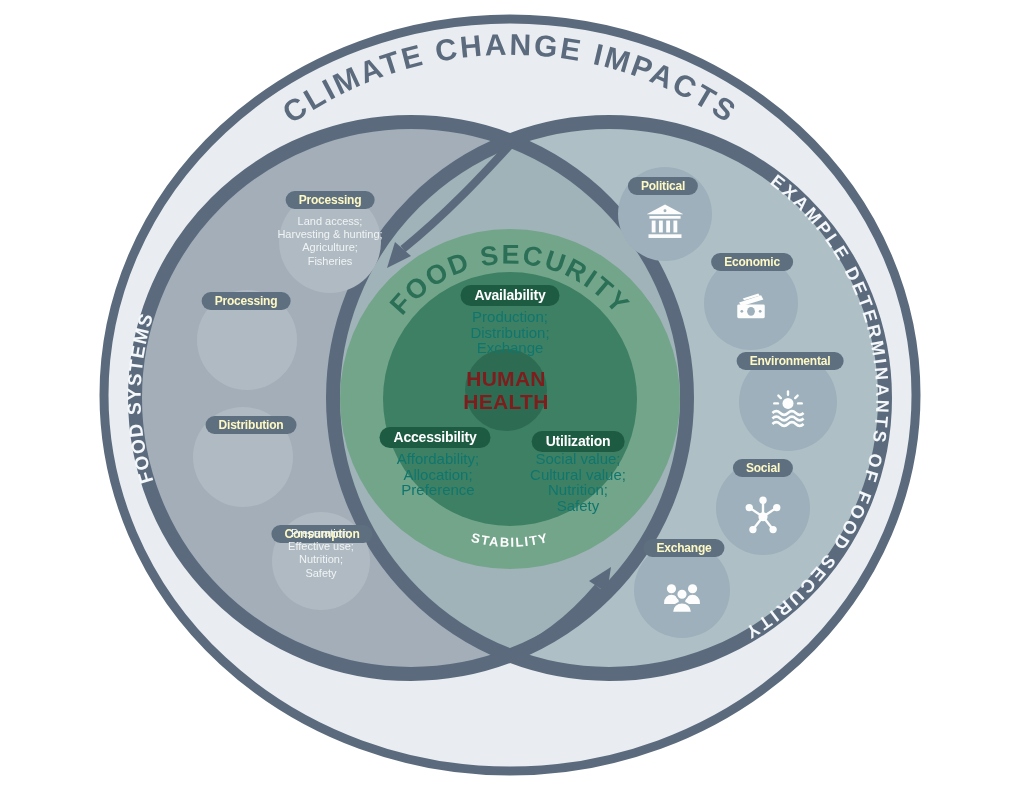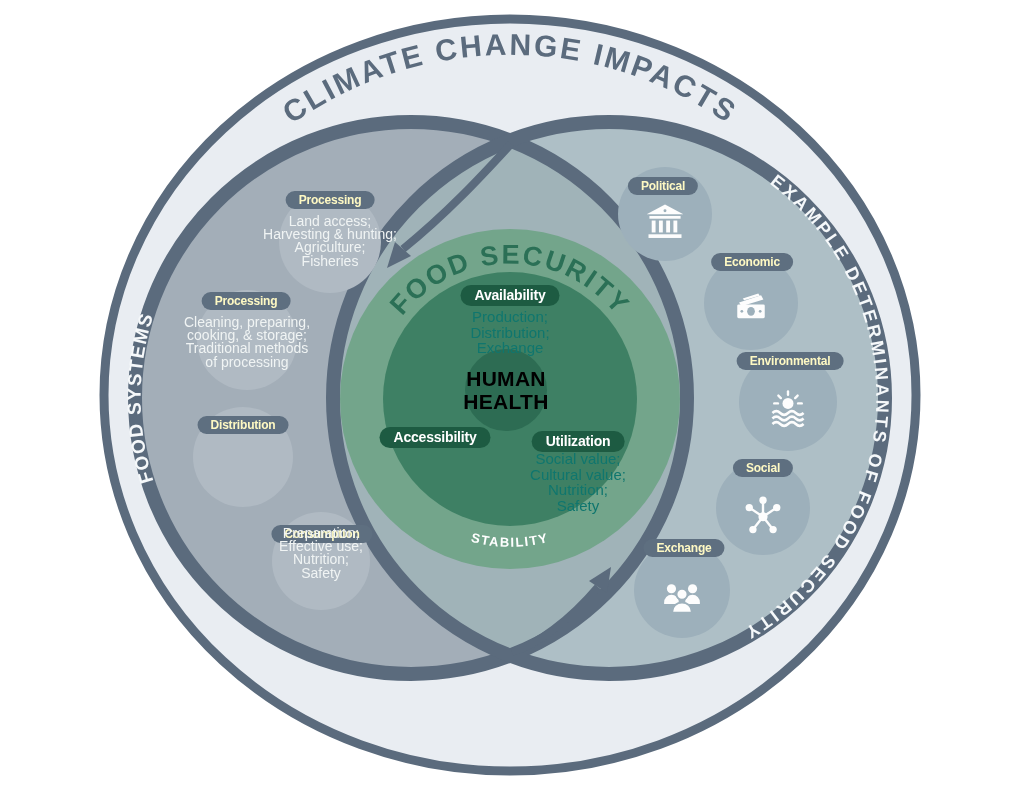--- a/index.html
+++ b/index.html
@@ -11,24 +11,24 @@
   .pill{position:absolute;transform:translateX(-50%);background:#5e6f80;color:#fef9c3;
         font-weight:bold;font-size:12px;line-height:14px;padding:2px 13px;border-radius:11px;
         white-space:nowrap;letter-spacing:-0.2px;}
   .gpill{position:absolute;transform:translateX(-50%);background:#1d5b42;color:#ffffff;
         font-weight:bold;font-size:14px;line-height:15px;padding:3px 14px;border-radius:12px;
         white-space:nowrap;letter-spacing:-0.2px;}
   .bubble{position:absolute;border-radius:50%;}
   .bubble.left-b{background:#b0bac3;}
   .bubble.right-b{background:#9db0bb;}
   .desc{position:absolute;transform:translateX(-50%);text-align:center;color:#f0f4f4;
-        font-size:14px;line-height:13.2px;white-space:pre-line;width:150px;}
+        font-size:11px;line-height:13.2px;white-space:pre-line;width:150px;}
   .gdesc{position:absolute;transform:translateX(-50%);text-align:center;color:#0f766e;
         font-size:15px;line-height:15.5px;white-space:pre-line;width:160px;}
-  .hh{position:absolute;transform:translate(-50%,-50%);color:#000000;font-weight:bold;
+  .hh{position:absolute;transform:translate(-50%,-50%);color:#7f1d1d;font-weight:bold;
         font-size:21px;line-height:23px;text-align:center;white-space:pre-line;letter-spacing:0.3px;}
   .icon{position:absolute;width:44px;height:44px;}
 </style>
 </head>
 <body>
 
 <div id="stage">
 
   <svg class="base" width="1024" height="791" viewBox="0 0 1024 791">
     <defs>
@@ -85,26 +85,22 @@
   <div class="bubble left-b" style="left:193px;top:407px;width:100px;height:100px"></div>
   <div class="bubble left-b" style="left:272px;top:512px;width:98px;height:98px"></div>
 
   <div class="pill" style="left:330px;top:191px">Processing</div>
   <div class="desc" style="left:330px;top:215px">Land access;
 Harvesting &amp; hunting;
 Agriculture;
 Fisheries</div>
 
   <div class="pill" style="left:246px;top:292px">Processing</div>
-  <div class="desc" style="left:247px;top:316px">Cleaning, preparing,
-cooking, &amp; storage;
-Traditional methods
-of processing</div>
-
-  <div class="pill" style="left:243px;top:416px">Distribution</div>
+
+  <div class="pill" style="left:251px;top:416px">Distribution</div>
 
   <div class="pill" style="left:322px;top:525px">Consumption</div>
   <div class="desc" style="left:321px;top:527px">Preparation;
 Effective use;
 Nutrition;
 Safety</div>
 
   <div class="bubble right-b" style="left:618px;top:167px;width:94px;height:94px"></div>
   <div class="bubble right-b" style="left:704px;top:256px;width:94px;height:94px"></div>
   <div class="bubble right-b" style="left:739px;top:353px;width:98px;height:98px"></div>
@@ -186,20 +182,23 @@
       <path d="M13.5,41 v-1.5 a10.5,9.5 0 0 1 21,0 v1.5 z"></path>
     </g>
   </svg>
 
   <div class="gpill" style="left:510px;top:285px">Availability</div>
   <div class="gdesc" style="left:510px;top:309px">Production;
 Distribution;
 Exchange</div>
 
   <div class="gpill" style="left:435px;top:427px">Accessibility</div>
+  <div class="gdesc" style="left:438px;top:451px">Affordability;
+Allocation;
+Preference</div>
 
   <div class="gpill" style="left:578px;top:431px">Utilization</div>
   <div class="gdesc" style="left:578px;top:451px">Social value;
 Cultural value;
 Nutrition;
 Safety</div>
 
   <div class="hh" style="left:506px;top:390px">HUMAN
 HEALTH</div>
 

